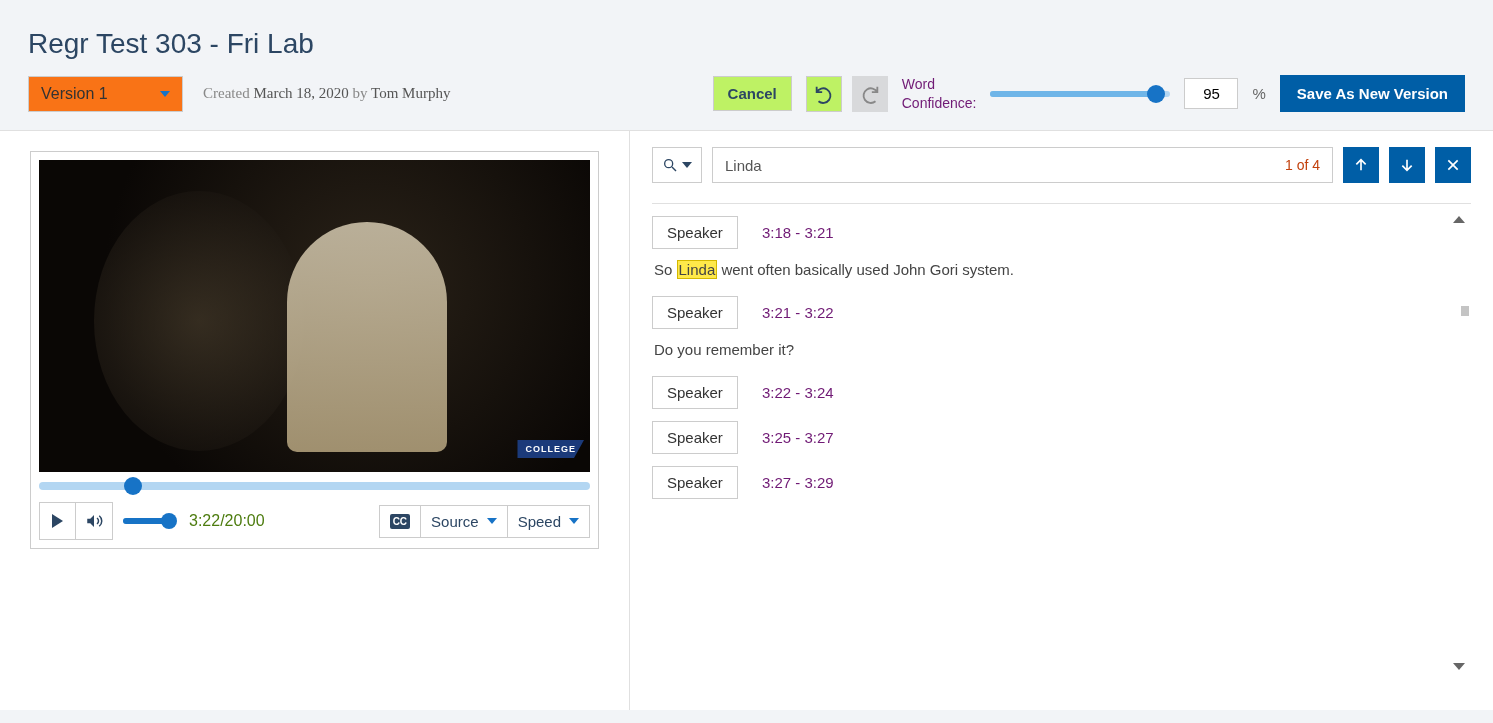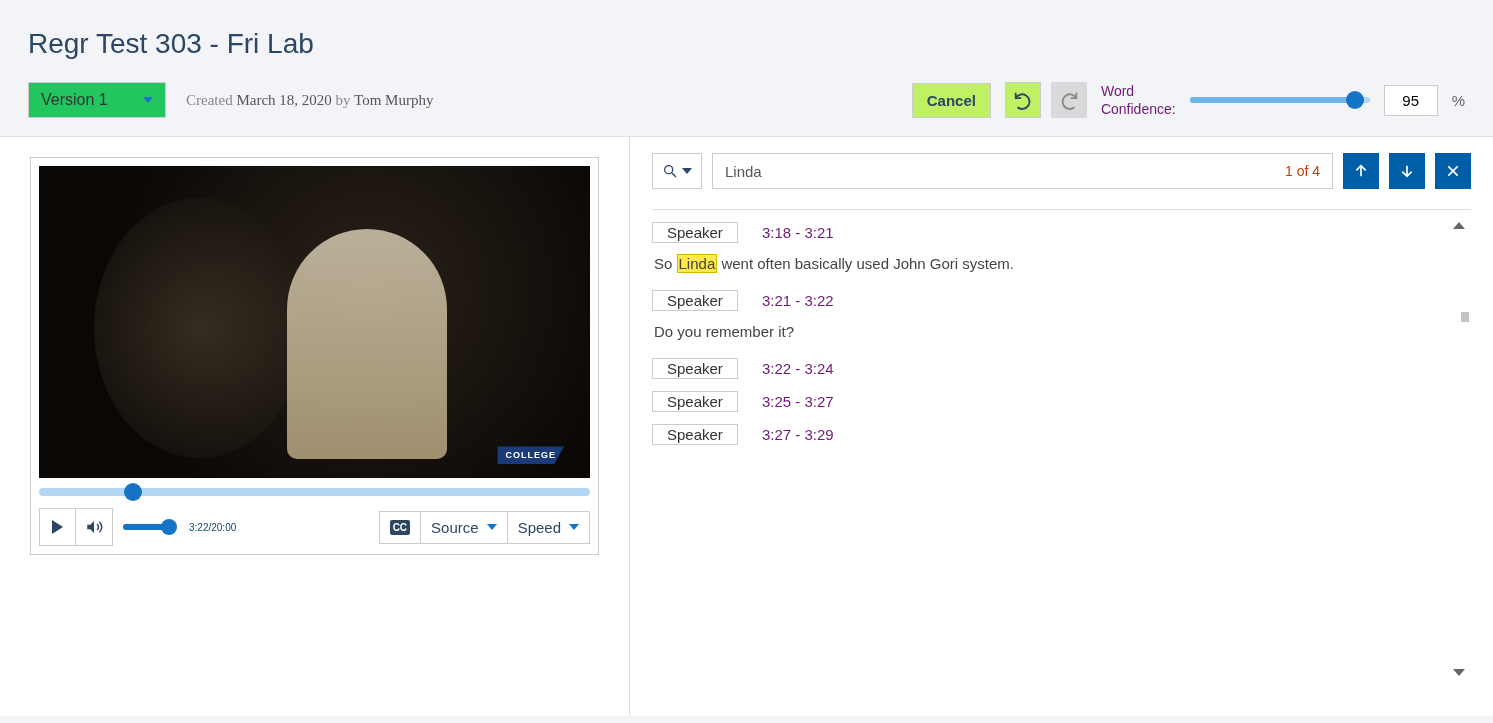--- a/index.html
+++ b/index.html
@@ -1,22 +1,22 @@
 <!DOCTYPE html>
 <html><head>
 <meta charset="utf-8">
 <style>
 * { box-sizing: border-box; margin: 0; padding: 0; }
 body { font-family: Arial, sans-serif; background: #f2f4f7; color: #333; width: 1493px; height: 723px; overflow: hidden; }
 
 .header { padding: 28px 28px 0 28px; }
-.title { font-size: 28px; color: #2c4663; font-weight: 400; margin-bottom: 22px; }
+.title { font-size: 28px; color: #2c4663; font-weight: 400; margin-bottom: 15px; }
 
 .subheader { display: flex; align-items: center; padding: 0 28px 18px 28px; gap: 20px; }
-.version-select { display: flex; align-items: center; justify-content: space-between; background: #22c55e; border: 1px solid #ccc; padding: 8px 12px; width: 138px; cursor: pointer; color: #333; }
+.version-select { display: flex; align-items: center; justify-content: space-between; background: #f97316; border: 1px solid #ccc; padding: 8px 12px; width: 155px; cursor: pointer; color: #333; }
 .caret-down { width: 0; height: 0; border-left: 5px solid transparent; border-right: 5px solid transparent; border-top: 6px solid #1773c6; }
 .created { color: #888; font-size: 15px; font-family: Liberation Serif, serif; }
 .created .date, .created .author { color: #555; }
 
 .toolbar-right { margin-left: auto; display: flex; align-items: center; gap: 14px; }
 .btn { border: 1px solid #ccc; background: #bef264; padding: 8px 14px; font-size: 15px; cursor: pointer; display: inline-flex; align-items: center; justify-content: center; }
 .icon-btn { width: 36px; height: 36px; padding: 0; }
 .cancel-btn { color: #2c4663; font-weight: 600; }
 .undo-redo { display: flex; gap: 10px; }
 .redo-btn { background: #d8d9db; border-color: #d8d9db; }
@@ -27,35 +27,35 @@
 .conf-input { width: 54px; border: 1px solid #ccc; padding: 6px; text-align: center; font-size: 15px; }
 .pct { color: #666; font-size: 15px; }
 .save-btn { background: #005ea6; color: #fff; border: 1px solid #005ea6; padding: 9px 16px; font-size: 15px; font-weight: 600; cursor: pointer; }
 
 .main { display: flex; border-top: 1px solid #e0e0e0; height: 580px; background:#fff; }
 .left { width: 630px; padding: 20px 30px; border-right: 1px solid #e0e0e0; }
 .video-card { border: 1px solid #ccc; padding: 8px; }
 .video-frame { background: #0a0705; height: 312px; position: relative; display:flex; align-items:center; justify-content:center; }
 .video-placeholder { position:absolute; inset:0; background: radial-gradient(circle at 60% 40%, #2a2218 0%, #0a0705 70%); }
 .video-person { position:absolute; left:45%; top:20%; width:160px; height:230px; background: linear-gradient(180deg, #d4c9b0 0%, #b8a680 100%); border-radius: 80px 80px 10px 10px; opacity:0.85; }
-.video-badge { position:absolute; bottom:14px; right:26px; background:#1b3a7a; color:#fff; font-size:9px; font-weight:bold; padding:4px 8px; letter-spacing:1px; clip-path: polygon(0 0, 100% 0, 85% 100%, 0 100%); margin-left: 37px; }
+.video-badge { position:absolute; bottom:14px; right:6px; background:#1b3a7a; color:#fff; font-size:9px; font-weight:bold; padding:4px 8px; letter-spacing:1px; clip-path: polygon(0 0, 100% 0, 85% 100%, 0 100%); margin-left: 37px; }
 .medallion { position:absolute; left:10%; top:10%; width:210px; height:260px; border-radius:50%; background: radial-gradient(circle, #4a3f2e 0%, #1a1510 80%); opacity:0.6; }
 
 .progress-bar { margin-top: 10px; height: 8px; background: #b3d6f2; border-radius: 4px; position: relative; }
 .progress-thumb { position: absolute; top: -5px; width: 18px; height: 18px; background: #1773c6; border-radius: 50%; }
 
 .controls { display: flex; align-items: center; margin-top: 12px; gap: 0; }
 .ctrl-group { display: flex; border: 1px solid #ccc; }
 .ctrl { width: 36px; height: 36px; display: flex; align-items: center; justify-content: center; border-right: 1px solid #ccc; cursor: pointer; }
 .ctrl:last-child { border-right: none; }
 .play-triangle { width:0; height:0; border-top:7px solid transparent; border-bottom:7px solid transparent; border-left:11px solid #2c4663; }
 .vol-slider { width: 50px; height: 6px; background: #b3d6f2; border-radius: 3px; margin: 0 10px; position: relative; }
 .vol-fill { height:6px; background:#1773c6; border-radius:3px; width:90%; }
 .vol-thumb { position:absolute; right:-4px; top:-5px; width:16px; height:16px; background:#1773c6; border-radius:50%; }
-.time-display { font-size: 10px; color: #0c4a6e; margin-left: 6px; }
+.time-display { font-size: 16px; color: #4d7c0f; margin-left: 6px; }
 .ctrl-right { margin-left: auto; display: flex; }
 .ctrl-select { border: 1px solid #ccc; padding: 7px 10px; display: flex; align-items: center; gap: 8px; font-size: 15px; color: #2c4663; cursor: pointer; border-left: none; }
 .ctrl-select:first-child { border-left: 1px solid #ccc; }
 .cc-box { background:#2c4663; color:#fff; font-size:10px; font-weight:bold; padding:2px 3px; border-radius:2px; }
 
 .pause-card { border:1px solid #ccc; margin-top:20px; padding:18px 14px; display:flex; align-items:center; gap:16px; }
 .switch { width:40px; height:18px; background:#b3d6f2; border-radius:9px; position:relative; cursor:pointer; }
 .switch-thumb { position:absolute; left:-2px; top:-2px; width:22px; height:22px; border:4px solid #1773c6; background:#fff; border-radius:50%; box-sizing:border-box; }
 
 .right { flex:1; padding: 16px 22px; position:relative; }
@@ -64,21 +64,21 @@
 .search-input-wrap { flex:1; border:1px solid #ccc; height:36px; display:flex; align-items:center; padding:0 12px; }
 .search-input { border:none; outline:none; flex:1; font-size:15px; color:#555; }
 .search-count { color:#c2410c; font-size:14px; }
 .nav-btn { width:36px; height:36px; background:#005ea6; color:#fff; display:flex; align-items:center; justify-content:center; cursor:pointer; border:none; }
 
 .transcript { margin-top: 12px; height: 460px; overflow-y: auto; position:relative; }
 .collapse-caret { position:absolute; right:6px; top:0; width:0; height:0; border-left:6px solid transparent; border-right:6px solid transparent; border-bottom:7px solid #666; cursor:pointer; }
 .expand-caret { position:absolute; right:6px; bottom:6px; width:0; height:0; border-left:6px solid transparent; border-right:6px solid transparent; border-top:7px solid #666; cursor:pointer; }
 .segment { margin-bottom: 8px; }
 .seg-head { display:flex; align-items:center; gap:24px; margin-bottom:12px; }
-.speaker-btn { border:1px solid #ccc; background:#fff; padding:1px 14px; font-size:15px; color:#333; cursor:pointer; }
+.speaker-btn { border:1px solid #ccc; background:#fff; padding:7px 14px; font-size:15px; color:#333; cursor:pointer; }
 .seg-time { color:#701a75; font-size:15px; }
 .seg-text { color:#444; font-size:15px; margin-bottom:18px; padding-left:2px; }
 .highlight { background:#fff19b; padding:0 1px; border:1px solid #e8d060; }
 .highlight-current { background:#ffe94a; border:1px solid #d4b800; }
 .scroll-marker { position:absolute; right:2px; top:90px; width:8px; height:10px; background:#c4c4c4; }
 
 svg { display:block; }
 </style>
 </head>
 <body>
@@ -113,20 +113,21 @@
     <div class="confidence-label">
       <div>Word</div>
       <div>Confidence:</div>
     </div>
     <div class="slider">
       <div class="slider-fill"></div>
       <div class="slider-thumb" style="left:calc(92% - 9px)"></div>
     </div>
     <input class="conf-input" value="95" style="">
     <span class="pct">%</span>
+    <button class="save-btn">Save As New Version</button>
   </div>
 </div>
 
 <div class="main">
   <div class="left">
     <div class="video-card">
       <div class="video-frame">
         <div class="video-placeholder"></div>
         <div class="medallion"></div>
         <div class="video-person"></div>

